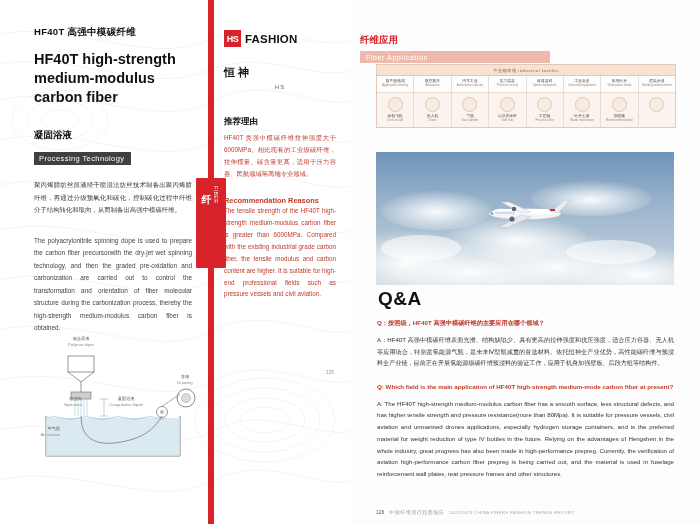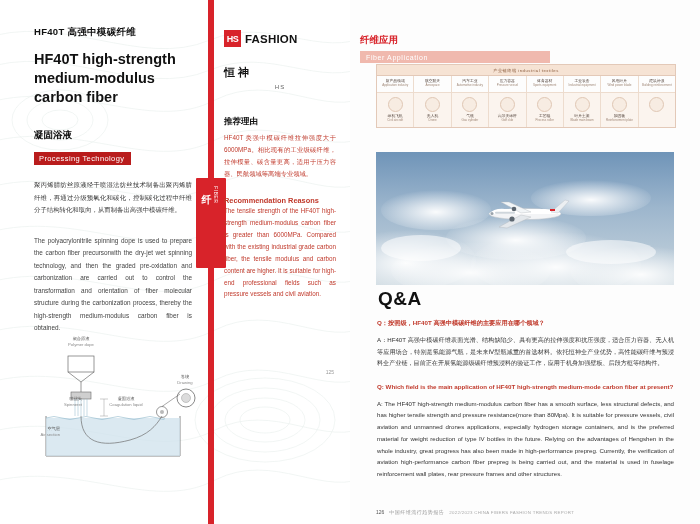--- a/index.html
+++ b/index.html
@@ -60,21 +60,21 @@
     margin-bottom: 22px;
   }
   .sec-cn {
     font-size: 9.5px;
     font-weight: bold;
     color: #111;
     margin-bottom: 5px;
   }
   .sec-en-band {
     display: inline-block;
-    background: #b91c1c;
+    background: #404040;
     color: #ffffff;
     font-size: 7.5px;
     letter-spacing: .4px;
     padding: 2px 7px 2px 5px;
     margin-bottom: 14px;
   }
   .body-cn {
     font-size: 6.4px;
     line-height: 1.95;
     color: #333;

